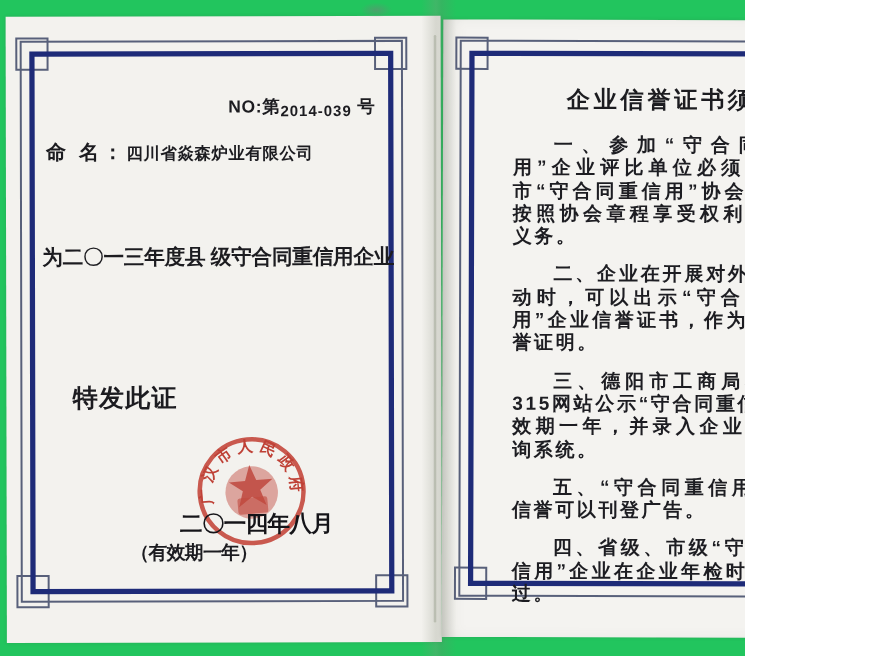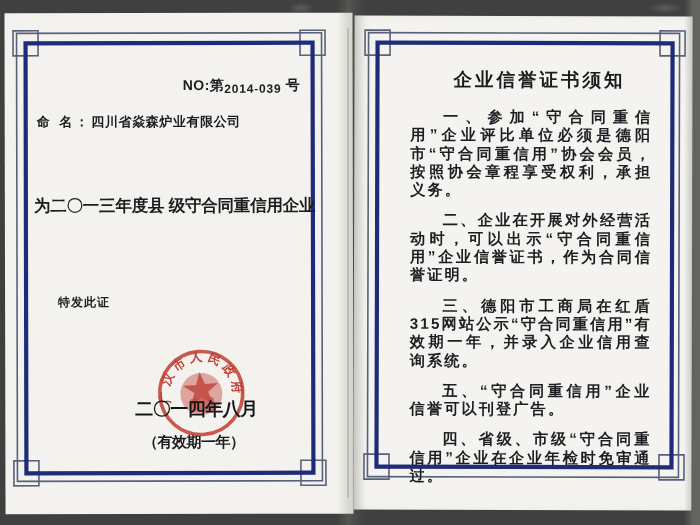--- a/index.html
+++ b/index.html
@@ -1,36 +1,36 @@
 <!DOCTYPE html>
 <html><head>
 <meta charset="utf-8">
 <style>
   html,body{margin:0;padding:0;}
   body{font-family:"Liberation Sans", sans-serif;}
-  #canvas{position:relative;width:700px;height:525px;background:#404040;overflow:hidden;}
+  #canvas{position:relative;width:596px;height:525px;background:#22c55e;overflow:hidden;}
 
   
   .paper{position:absolute;box-shadow:0 0 3px rgba(60,60,55,.18);}
   #left-paper{left:5px;top:13px;width:348px;height:501px;background:#f3f2ee;transform:rotate(-0.12deg);}
   #right-paper{left:354px;top:16px;width:338px;height:494px;background:#f4f3f0;transform:rotate(0.15deg);
     box-shadow:inset 10px 0 16px -10px rgba(95,100,85,.35), 0 0 3px rgba(60,60,55,.18);}
   .border-svg{position:absolute;left:0;top:0;pointer-events:none;}
 
   
   .ink{color:#1c1c20;font-weight:700;}
   #serial{position:absolute;left:178px;top:64px;font-size:14px;letter-spacing:.5px;}
   #serial .num{font-size:12px;position:relative;top:3px;letter-spacing:.8px;}
   #name-line{position:absolute;left:32px;top:99px;white-space:nowrap;}
-  #name-line .label{font-size:13px;letter-spacing:3px;margin-top:40px;}
+  #name-line .label{font-size:16px;letter-spacing:3px;margin-top:40px;}
   #name-line .company{font-size:13px;letter-spacing:.6px;font-family:Liberation Serif, serif;}
   #award-line{position:absolute;left:29px;top:182px;width:280px;font-size:16.5px;letter-spacing:-0.2px;white-space:nowrap;}
-  #issue-statement{position:absolute;left:53px;top:281px;font-size:12px;letter-spacing:1px;}
-  #issue-date{position:absolute;left:130px;top:384px;width:140px;text-align:left;font-size:18px;letter-spacing:-0.5px;z-index:3;color:#141418;}
-  #validity-note{position:absolute;left:99px;top:420px;width:140px;text-align:right;font-size:15px;letter-spacing:-0.5px;}
+  #issue-statement{position:absolute;left:53px;top:292px;font-size:20px;letter-spacing:1px;}
+  #issue-date{position:absolute;left:130px;top:394px;width:140px;text-align:center;font-size:18px;letter-spacing:-0.5px;z-index:3;color:#141418;}
+  #validity-note{position:absolute;left:99px;top:420px;width:140px;text-align:left;font-size:15px;letter-spacing:-0.5px;}
   #seal{position:absolute;left:141px;top:325px;z-index:2;opacity:.92;}
 
   
   #notice-title{position:absolute;left:0;right:0;top:51px;text-align:center;transform:translateX(16px);
     font-size:18.5px;letter-spacing:3px;}
   #notice-body{position:absolute;left:44px;top:80px;width:266px;}
   #notice-body p{margin:12px;font-size:15.2px;line-height:18.3px;letter-spacing:2.1px;
     text-align:justify;text-justify:inter-character;color:#1d1d22;font-weight:700;}
   #notice-body p.indent{text-indent:2.15em;}
 

